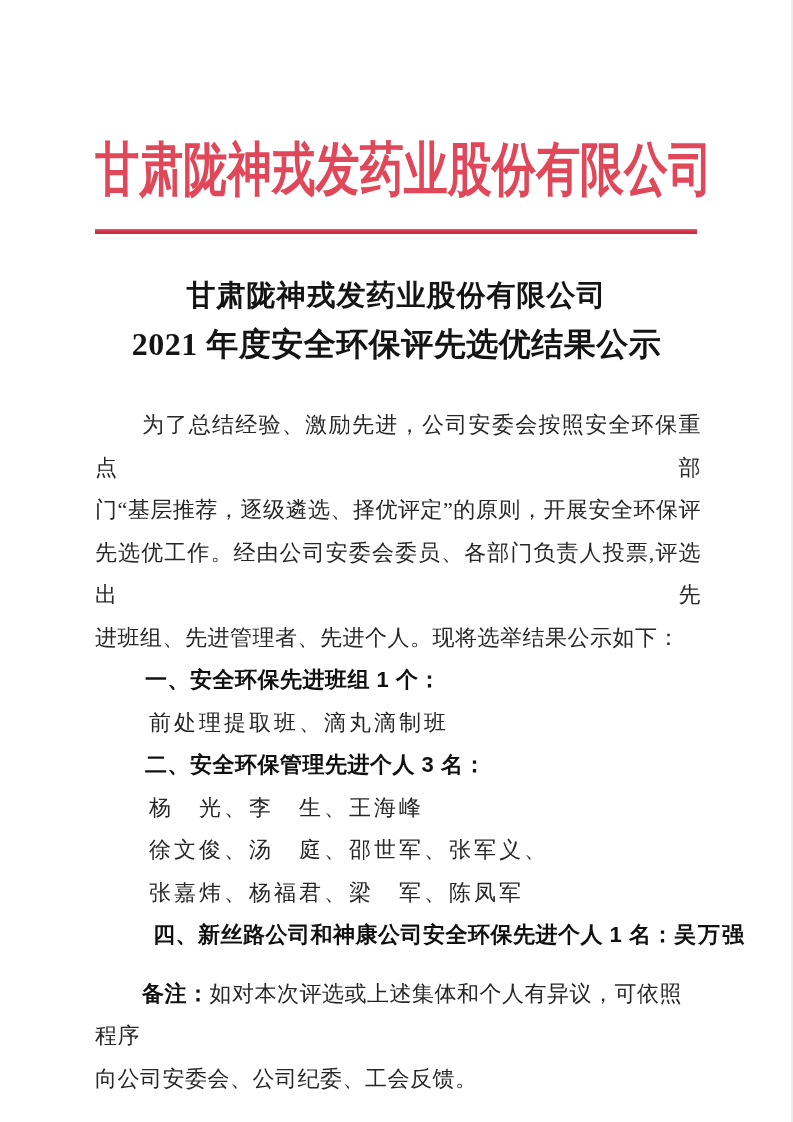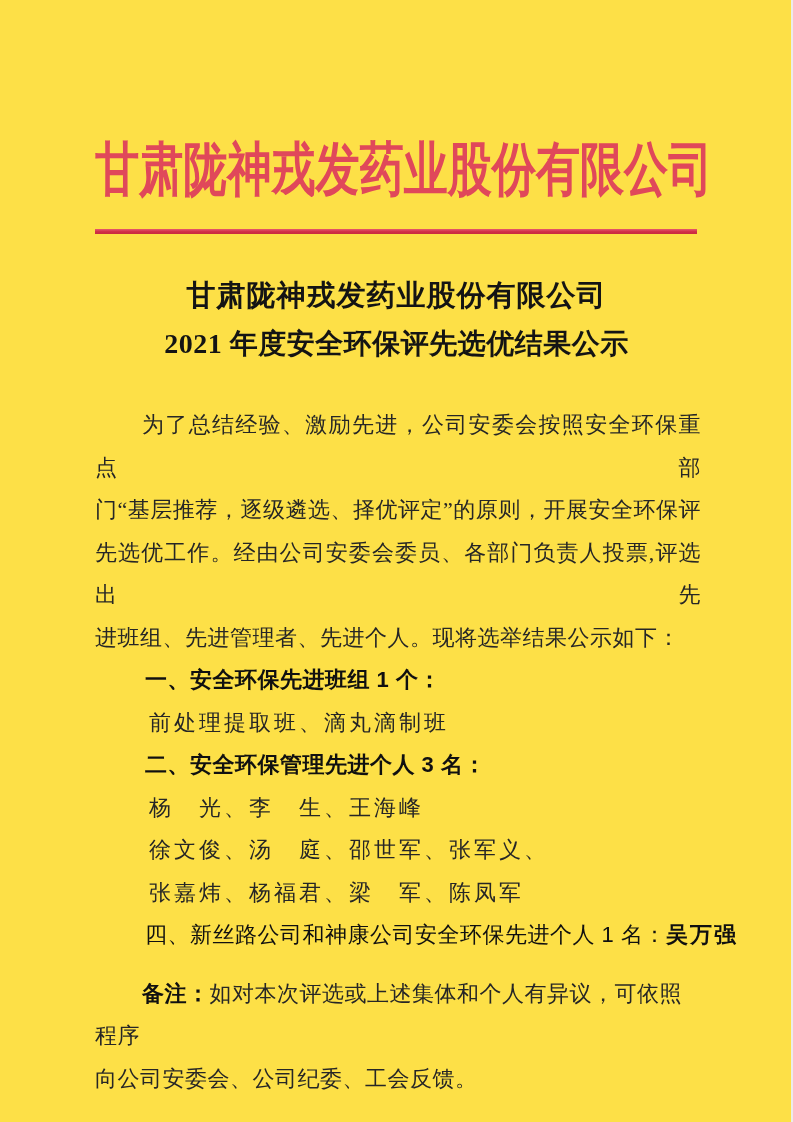--- a/index.html
+++ b/index.html
@@ -5,21 +5,21 @@
   html, body {
     margin: 0;
     padding: 0;
     background: #e9e9e9;
   }
   .page {
     position: relative;
     width: 793px;
     height: 1122px;
     margin: 0 auto;
-    background: #fde047;
+    background: #ffffff;
     overflow: hidden;
     color: #1f1f1f;
   }
   .scan-edge {
     position: absolute;
     top: 0;
     right: 0;
     width: 2px;
     height: 100%;
     background: #ececea;
@@ -59,21 +59,21 @@
     font-family: "Liberation Serif", "DejaVu Serif", serif;
     font-weight: bold;
     color: #141414;
   }
   .doc-title .t1 {
     font-size: 29px;
     line-height: 47px;
     letter-spacing: 1px;
   }
   .doc-title .t2 {
-    font-size: 28px;
+    font-size: 32px;
     line-height: 50px;
     letter-spacing: 0.5px;
   }
   
   .doc-body {
     position: absolute;
     top: 388px;
     left: 95px;
     width: 606px;
     font-family: "Liberation Serif", "DejaVu Serif", serif;
@@ -98,23 +98,24 @@
   }
   .item-names {
     margin-left: 54px;
     letter-spacing: 3px;
   }
   .item-inline {
     white-space: nowrap;
   }
   .item-inline .inline-heading {
     font-family: "Liberation Sans", "DejaVu Sans", sans-serif;
-    font-weight: normal;
+    font-weight: bold;
     color: #101010;
     letter-spacing: 0.5px;
+    margin-left: 8px;
   }
   .item-inline .inline-name {
     letter-spacing: 2px;
   }
   .note-block { margin-top: 14px; }
   .note-label {
     font-family: "Liberation Sans", "DejaVu Sans", sans-serif;
     font-weight: bold;
     color: #101010;
     text-align: center;

